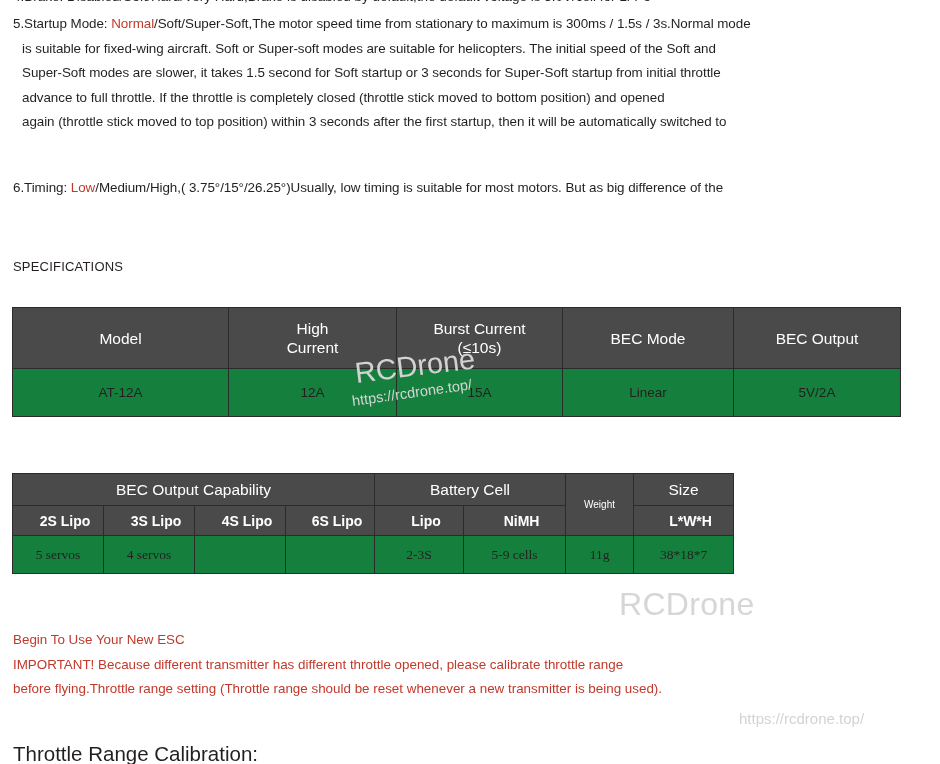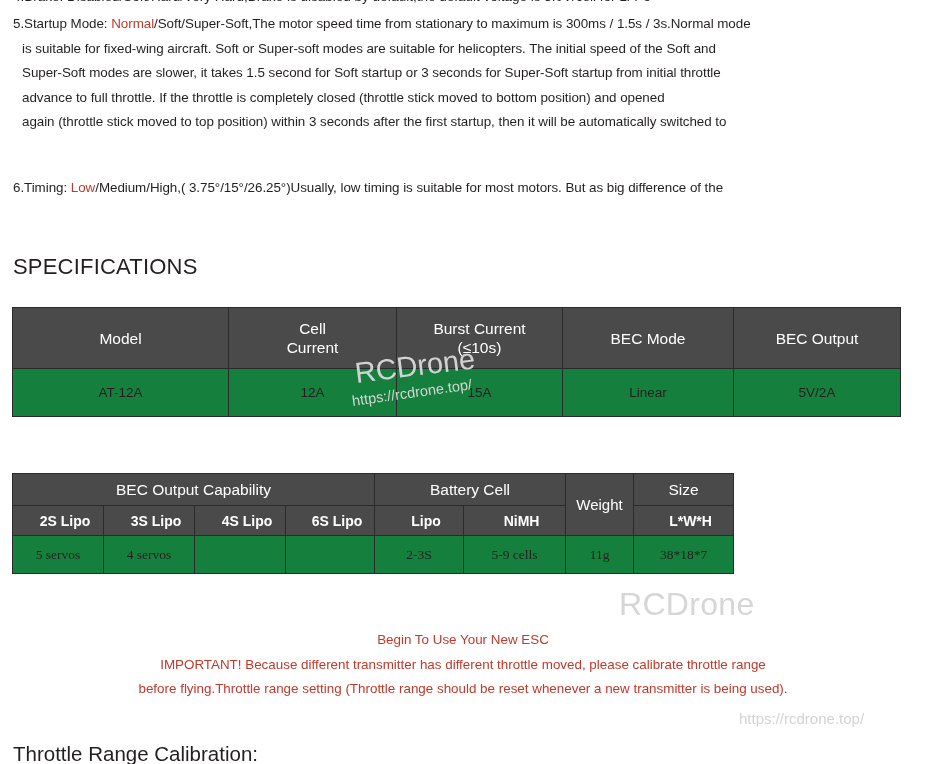--- a/index.html
+++ b/index.html
@@ -42,21 +42,21 @@
     letter-spacing: -0.05px;
   }
   .para .line { display: block; white-space: nowrap; }
   .para .line.indent { padding-left: 9px; }
   .hl { color: #c0392b; }
 
   
   .section-heading {
     position: absolute;
     left: 13px;
-    font-size: 22px;
+    font-size: 13px;
     line-height: 24px;
     font-weight: 400;
     color: #231f20;
     letter-spacing: 0.2px;
     white-space: nowrap;
   }
 
   
   .spec-table {
     position: absolute;
@@ -83,33 +83,33 @@
 
   
   #table-specs { left: 12px; top: 307px; width: 888px; }
   #table-specs thead th { height: 61px; font-size: 15.5px; line-height: 19px; }
   #table-specs tbody td { height: 48px; font-size: 13.5px; }
 
   
   #table-bec { left: 12px; top: 473px; width: 721px; }
   #table-bec thead th.h1 { height: 32px; font-size: 15.5px; }
   #table-bec thead th.h2 { height: 30px; font-size: 14px; font-weight: 700; padding-left: 16px; }
-  #table-bec thead th.span2 { height: 62px; font-size: 15px; }
+  #table-bec thead th.span2 { height: 62px; font-size: 10px; }
   #table-bec tbody td { height: 38px; font-size: 13.5px; font-family: Liberation Serif, serif; }
 
   
   .notice {
     position: absolute;
     left: 13px;
     width: 900px;
     color: #c0392b;
     font-size: 13.4px;
     line-height: 24.5px;
   }
-  .notice .line { display: block; white-space: nowrap; text-align: center; }
+  .notice .line { display: block; white-space: nowrap; }
 
   
   .clipped-bottom {
     position: absolute;
     left: 13px; top: 742px;
     font-size: 20.5px;
     line-height: 24px;
     color: #231f20;
     white-space: nowrap;
   }
@@ -181,21 +181,21 @@
     <col style="width:166px">
     <col style="width:171px">
     <col style="width:167px">
   </colgroup>
   <thead>
     <tr>
       <th>
         <span>Model</span>
       </th>
       <th>
-        <span>Cell</span><br>
+        <span>High</span><br>
         <span>Current</span>
       </th>
       <th>
         <span>Burst Current</span><br>
         <span>(≤10s)</span>
       </th>
       <th>
         <span>BEC Mode</span>
       </th>
       <th>
@@ -256,19 +256,19 @@
       <td>11g</td>
       <td>38*18*7</td>
     </tr>
   </tbody>
 </table>
 
 <div class="wm" id="wm-brand-big">RCDrone</div>
 
 <div class="notice" style="top:628px;">
   <span class="line">Begin To Use Your New ESC</span>
-  <span class="line">IMPORTANT!  Because different transmitter has different throttle moved, please calibrate throttle range</span>
+  <span class="line">IMPORTANT!  Because different transmitter has different throttle opened, please calibrate throttle range</span>
   <span class="line">before flying.Throttle range setting (Throttle range should be reset whenever a new transmitter is being used).</span>
 </div>
 
 <div class="wm" id="wm-url-bottom">https://rcdrone.top/</div>
 
 <div class="clipped-bottom">Throttle Range Calibration:</div>
 
 </body></html>

